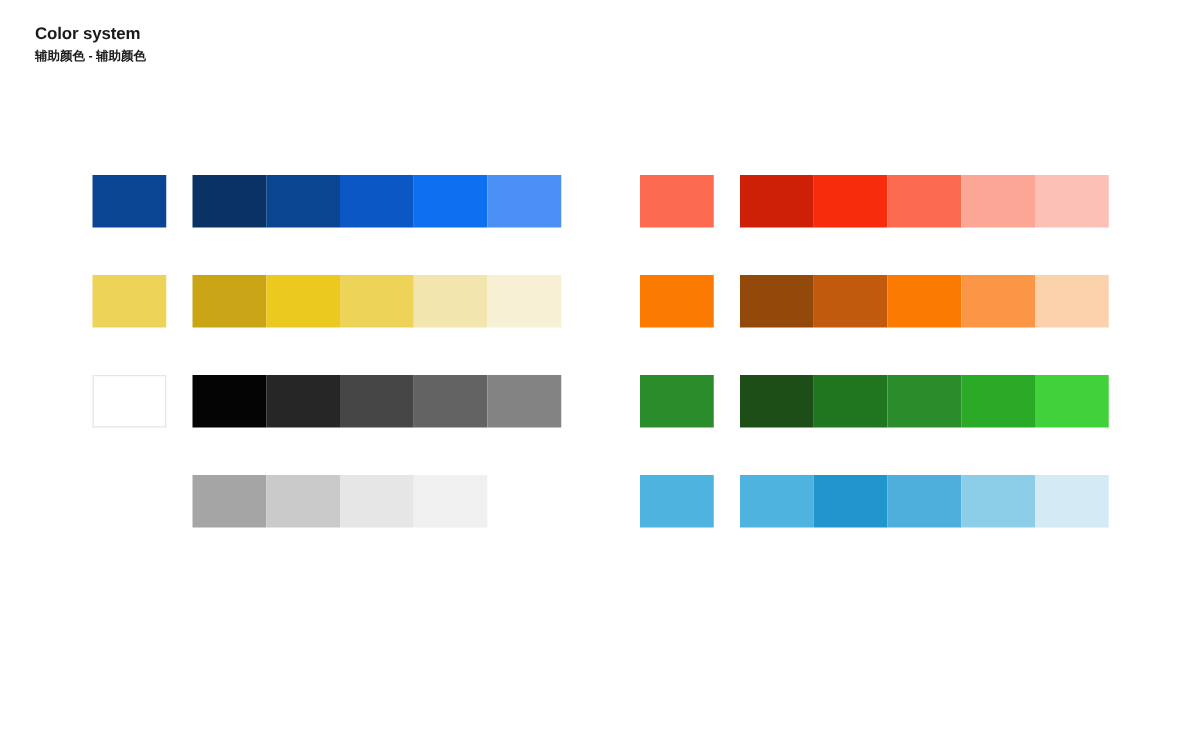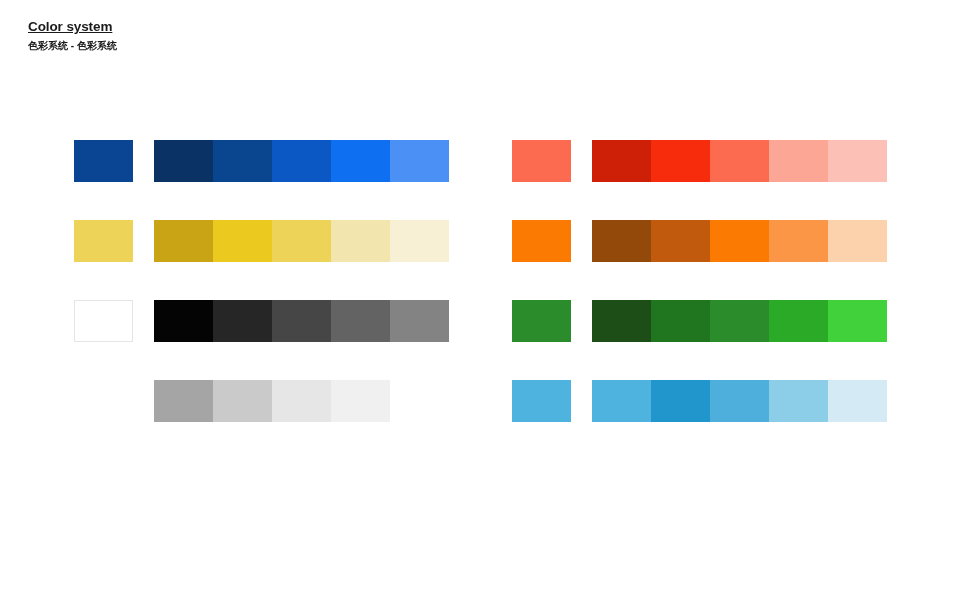--- a/index.html
+++ b/index.html
@@ -20,21 +20,20 @@
     left: 28px;
     top: 18px;
   }
   .header-title {
     font-size: 13.5px;
     font-weight: bold;
     color: #1a1a1a;
     letter-spacing: -0.1px;
     line-height: 18px;
     margin: 0;
-    text-decoration: underline;
   }
   .header-subtitle {
     font-size: 10px;
     font-weight: bold;
     color: #1a1a1a;
     line-height: 16px;
     margin: 2px 0 0 0;
   }
 
   .palette-grid {
@@ -81,21 +80,21 @@
 
   .swatch-empty {
     background: transparent;
   }
 </style>
 </head>
 <body>
 
 <div class="header">
   <div class="header-title">Color system</div>
-  <div class="header-subtitle">色彩系统 - 色彩系统</div>
+  <div class="header-subtitle">辅助颜色 - 辅助颜色</div>
 </div>
 
 <div class="palette-grid" id="palette-grid">
     <div class="palette-column left">
       <div class="palette-row">
         <div class="swatch-primary" title="#0A4593" style="background: rgb(10, 69, 147);"></div>
         <div class="swatch-ramp">
           <div class="swatch-step" title="#0A3265" style="background: rgb(10, 50, 101);"></div>
           <div class="swatch-step" title="#09468F" style="background: rgb(9, 70, 143);"></div>
           <div class="swatch-step" title="#0B57C4" style="background: rgb(11, 87, 196);"></div>

